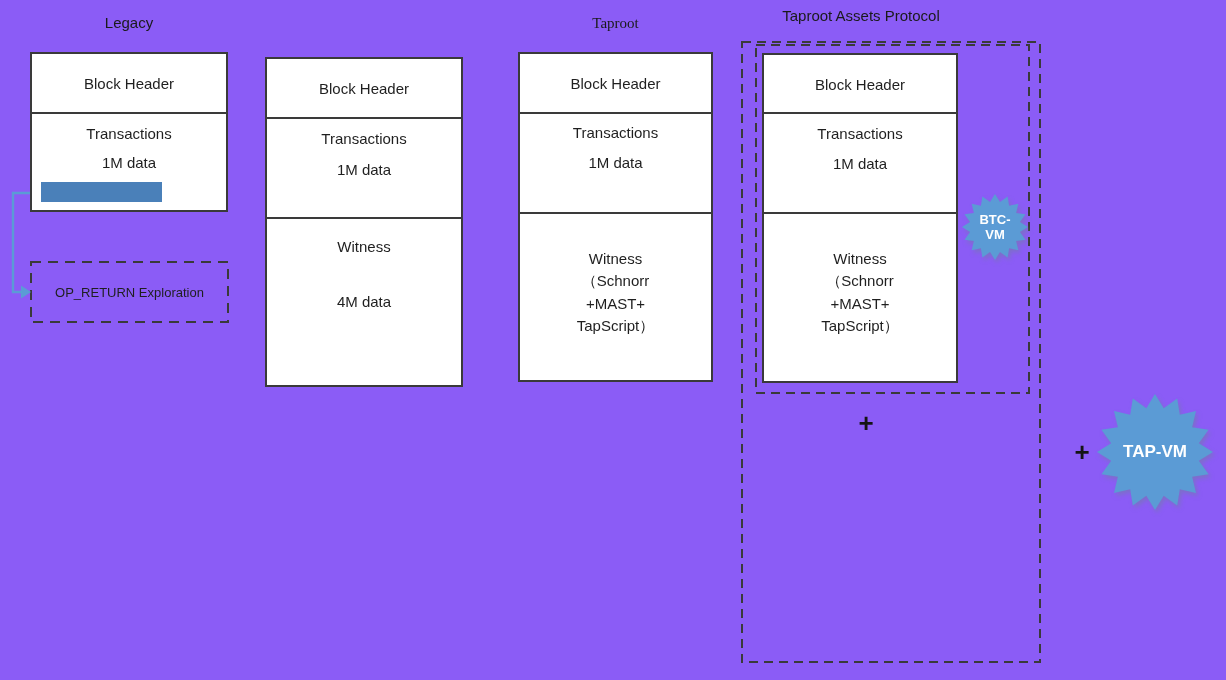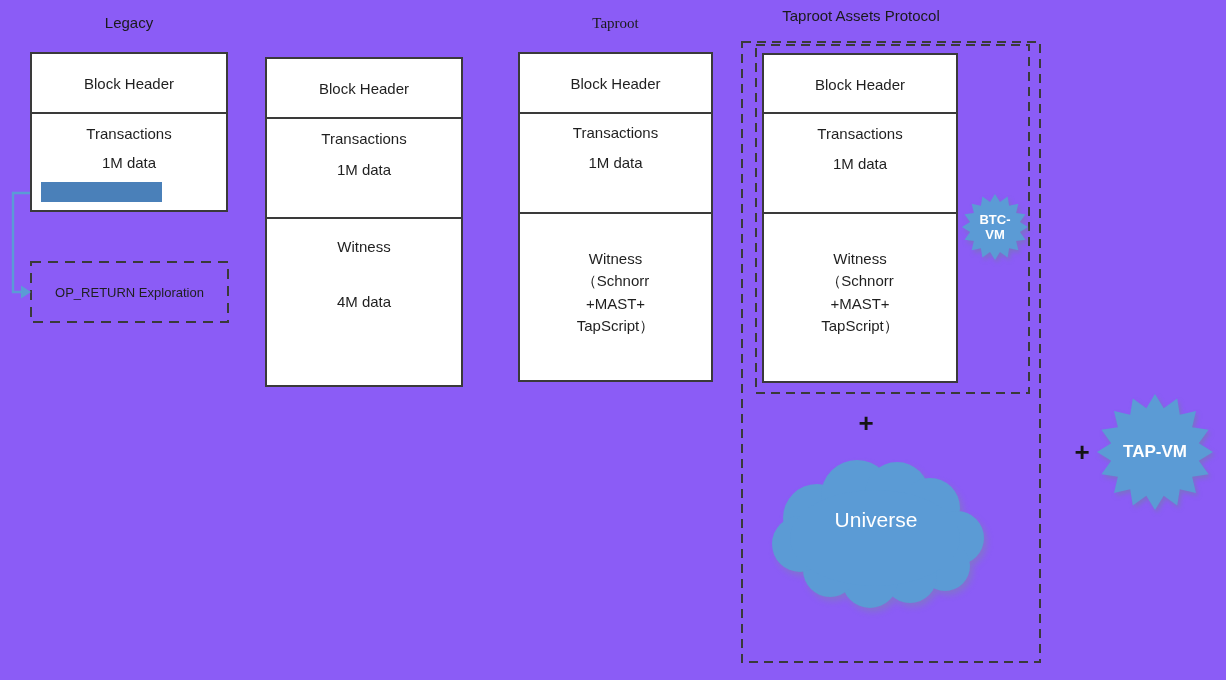--- a/index.html
+++ b/index.html
@@ -116,38 +116,20 @@
 
   <div class="burst-wrap" style="left:962px;top:194px;width:66px;height:66px;">
     <div class="starburst" style="clip-path: polygon(50% 0%, 57.51% 12.24%, 69.13% 3.81%, 71.39% 17.99%, 85.36% 14.64%, 82.01% 28.61%, 96.19% 30.87%, 87.76% 42.49%, 100% 50%, 87.76% 57.51%, 96.19% 69.13%, 82.01% 71.39%, 85.36% 85.36%, 71.39% 82.01%, 69.13% 96.19%, 57.51% 87.76%, 50% 100%, 42.49% 87.76%, 30.87% 96.19%, 28.61% 82.01%, 14.64% 85.36%, 17.99% 71.39%, 3.81% 69.13%, 12.24% 57.51%, 0% 50%, 12.24% 42.49%, 3.81% 30.87%, 17.99% 28.61%, 14.64% 14.64%, 28.61% 17.99%, 30.87% 3.81%, 42.49% 12.24%);">
       <div class="burst-line-sm">BTC-</div>
       <div class="burst-line-sm">VM</div>
     </div>
   </div>
 
   <div class="plus" style="left:846px;top:406px;">+</div>
 
-  <div class="cloud-wrap" style="left:765px;top:446px;width:222px;height:170px;">
-    <svg width="222" height="170" viewBox="0 0 222 170">
-      <g fill="#5b9bd5">
-        <circle cx="52" cy="72" r="34"></circle>
-        <circle cx="92" cy="50" r="36"></circle>
-        <circle cx="132" cy="48" r="32"></circle>
-        <circle cx="165" cy="62" r="30"></circle>
-        <circle cx="192" cy="92" r="27"></circle>
-        <circle cx="180" cy="120" r="25"></circle>
-        <circle cx="145" cy="130" r="27"></circle>
-        <circle cx="105" cy="134" r="28"></circle>
-        <circle cx="65" cy="124" r="27"></circle>
-        <circle cx="35" cy="98" r="28"></circle>
-        <ellipse cx="110" cy="92" rx="85" ry="48"></ellipse>
-      </g>
-    </svg>
-    <div class="cloud-label">Universe</div>
-  </div>
 
   <div class="plus" style="left:1062px;top:435px;">+</div>
 
   <div class="burst-wrap" style="left:1097px;top:394px;width:116px;height:116px;">
     <div class="starburst" style="clip-path: polygon(50% 0%, 57.51% 12.24%, 69.13% 3.81%, 71.39% 17.99%, 85.36% 14.64%, 82.01% 28.61%, 96.19% 30.87%, 87.76% 42.49%, 100% 50%, 87.76% 57.51%, 96.19% 69.13%, 82.01% 71.39%, 85.36% 85.36%, 71.39% 82.01%, 69.13% 96.19%, 57.51% 87.76%, 50% 100%, 42.49% 87.76%, 30.87% 96.19%, 28.61% 82.01%, 14.64% 85.36%, 17.99% 71.39%, 3.81% 69.13%, 12.24% 57.51%, 0% 50%, 12.24% 42.49%, 3.81% 30.87%, 17.99% 28.61%, 14.64% 14.64%, 28.61% 17.99%, 30.87% 3.81%, 42.49% 12.24%);">
       <div class="burst-line-lg">TAP-VM</div>
     </div>
   </div>
 
 </div>

